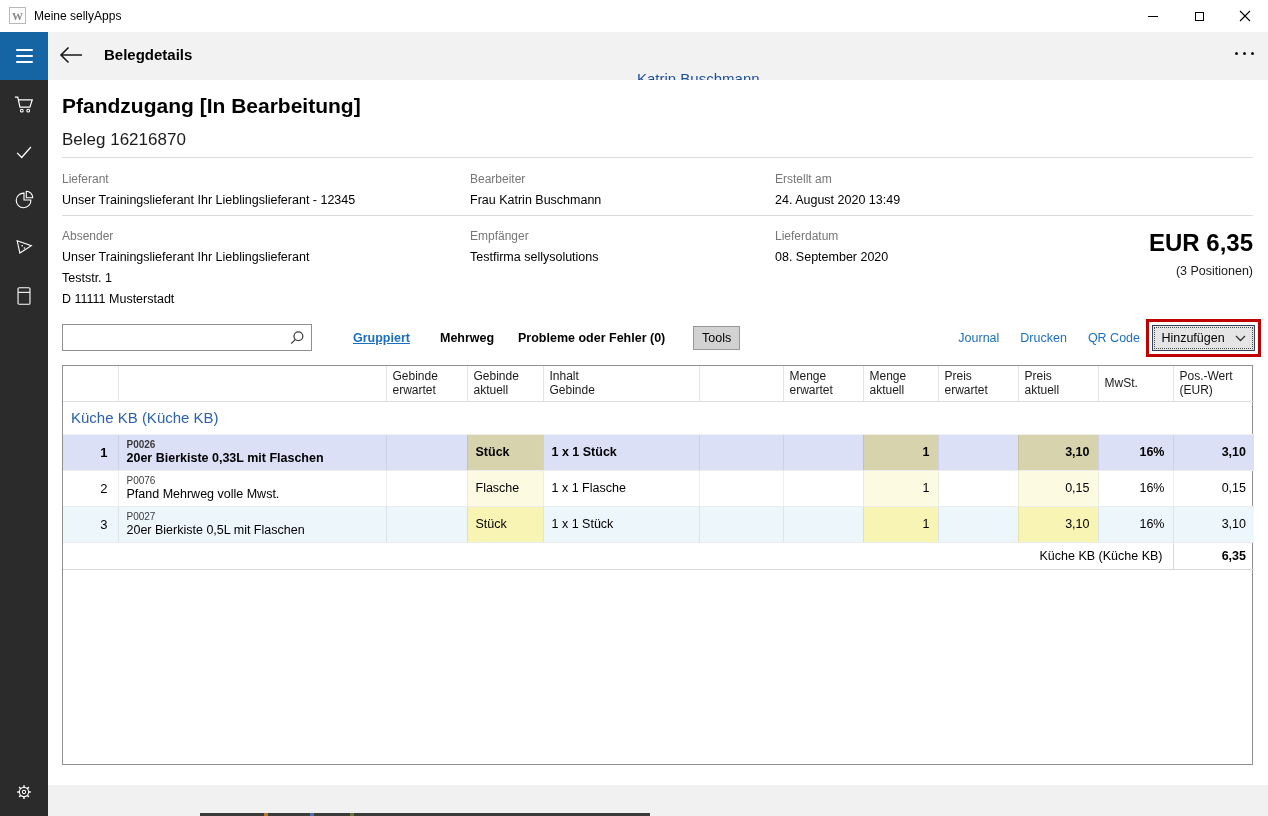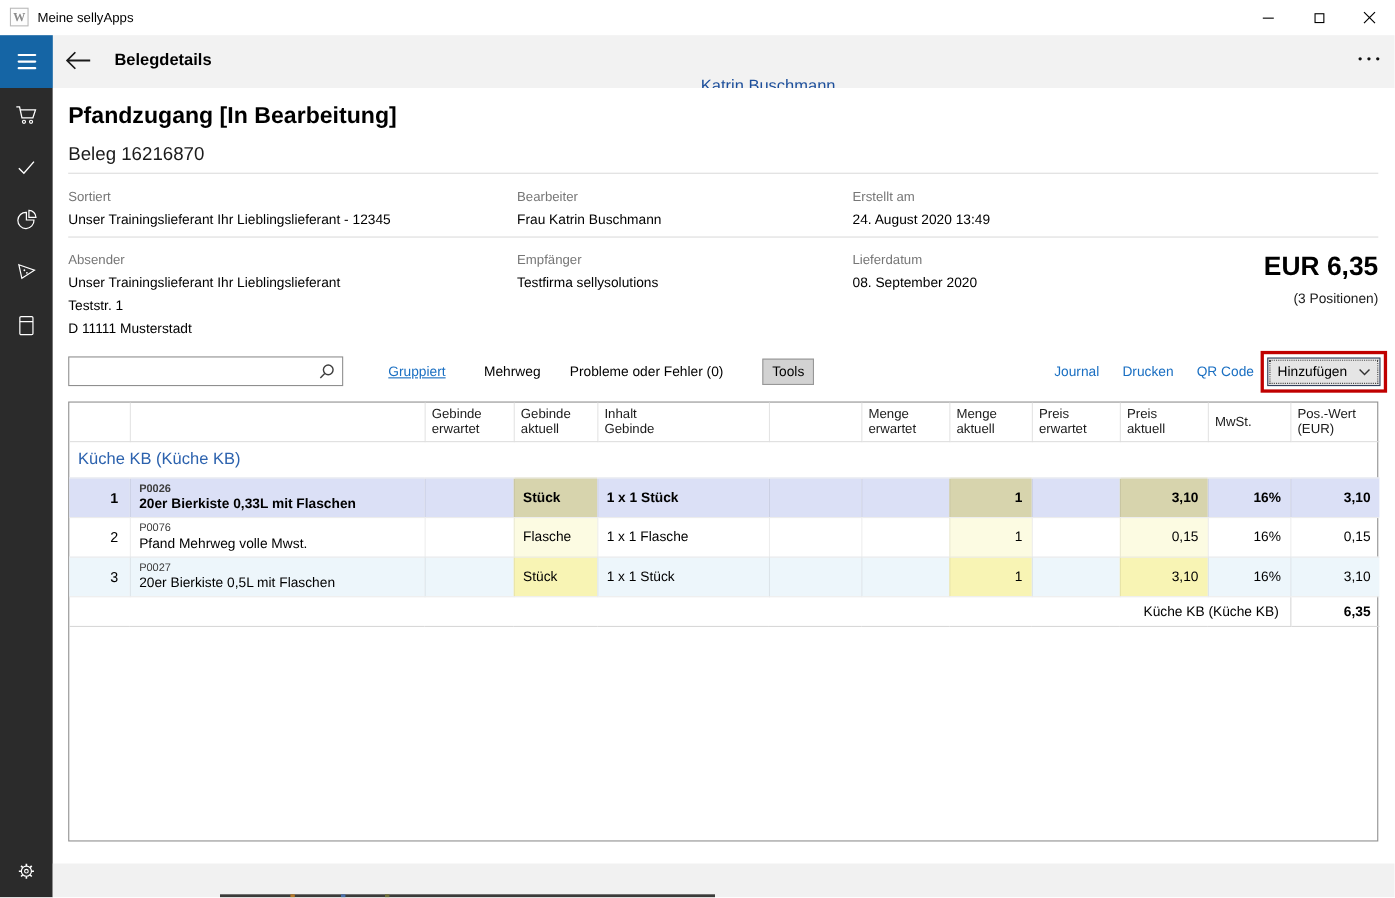--- a/index.html
+++ b/index.html
@@ -54,21 +54,21 @@
 
   .total-amount { position: absolute; right: 15px; top: 229px; font-size: 24px; font-weight: bold; color: #000; }
   .total-sub { position: absolute; right: 15px; top: 264px; font-size: 12.5px; color: #1b1b1b; }
 
   
   .search-box { position: absolute; left: 62px; top: 324px; width: 250px; height: 27px; border: 1px solid #8f8f8f; background: #fff; }
   .search-box input { position: absolute; left: 0; top: 0; width: 222px; height: 25px; border: none; outline: none;
                       padding: 0 4px 0 8px; font-family: inherit; font-size: 12.5px; color: #222; background: transparent; }
   .search-box input::placeholder { font-style: italic; color: #8a8a8a; opacity: 1; }
   .search-icon { position: absolute; right: 6px; top: 5px; }
-  .tb-text { position: absolute; top: 331px; font-size: 12.5px; color: #000; }
+  .tb-text { position: absolute; top: 331px; font-size: 12.5px; color: #000; font-weight: bold; }
   .tb-grouped { left: 353px; color: var(--link-blue,#1a6fc2); text-decoration: underline; }
   .tb-sorted { left: 440px; }
   .tb-problems { left: 518px; }
   .tools-btn { position: absolute; left: 693px; top: 326px; height: 24px; padding: 0 8px; background: #d2d2d2;
                border: 1px solid #979797; font-size: 12.5px; color: #000; display: flex; align-items: center; }
   .tb-links { position: absolute; right: 128px; top: 331px; display: flex; gap: 21px; font-size: 12.5px; }
   .add-annotation { position: absolute; left: 1146px; top: 319px; width: 115px; height: 38px;
                     border: 3px solid var(--annotation-red,#c00000); display: flex; align-items: center; justify-content: center; }
   .add-btn { position: relative; width: 103px; height: 26px; background: #e5e5e5; border: 1px solid #32405c;
              display: flex; align-items: center; justify-content: center; gap: 10px; font-size: 12.5px; color: #000; }
@@ -202,21 +202,21 @@
     <i style="left:64px;background:#b5782a"></i>
     <i style="left:110px;background:#4a6ea8"></i>
     <i style="left:150px;background:#6f6f3a"></i>
   </div>
 
   <div class="doc-title">Pfandzugang [In Bearbeitung]</div>
   <div class="doc-number">Beleg 16216870</div>
 
   <div class="hr hr1"></div>
 
-  <div class="fld-label" style="left:62px;top:172px">Sortiert</div>
+  <div class="fld-label" style="left:62px;top:172px">Lieferant</div>
   <div class="fld-value" style="left:62px;top:193px">Unser Trainingslieferant Ihr Lieblingslieferant - 12345</div>
   <div class="fld-label" style="left:470px;top:172px">Bearbeiter</div>
   <div class="fld-value" style="left:470px;top:193px">Frau Katrin Buschmann</div>
   <div class="fld-label" style="left:775px;top:172px">Erstellt am</div>
   <div class="fld-value" style="left:775px;top:193px">24. August 2020 13:49</div>
 
   <div class="hr hr2"></div>
 
   <div class="fld-label" style="left:62px;top:229px">Absender</div>
   <div class="fld-value" style="left:62px;top:250px">Unser Trainingslieferant Ihr Lieblingslieferant</div>

